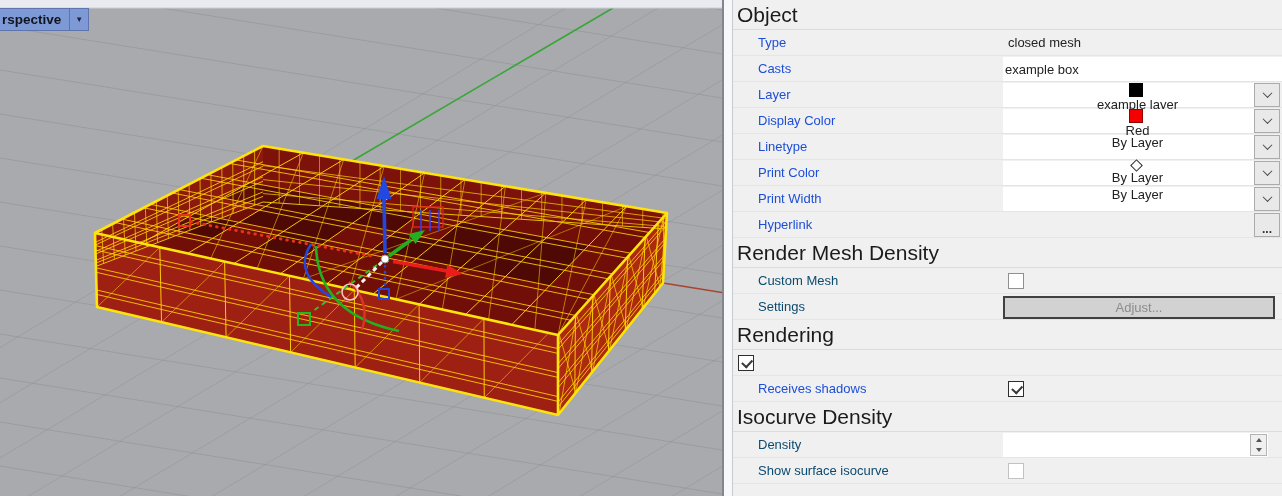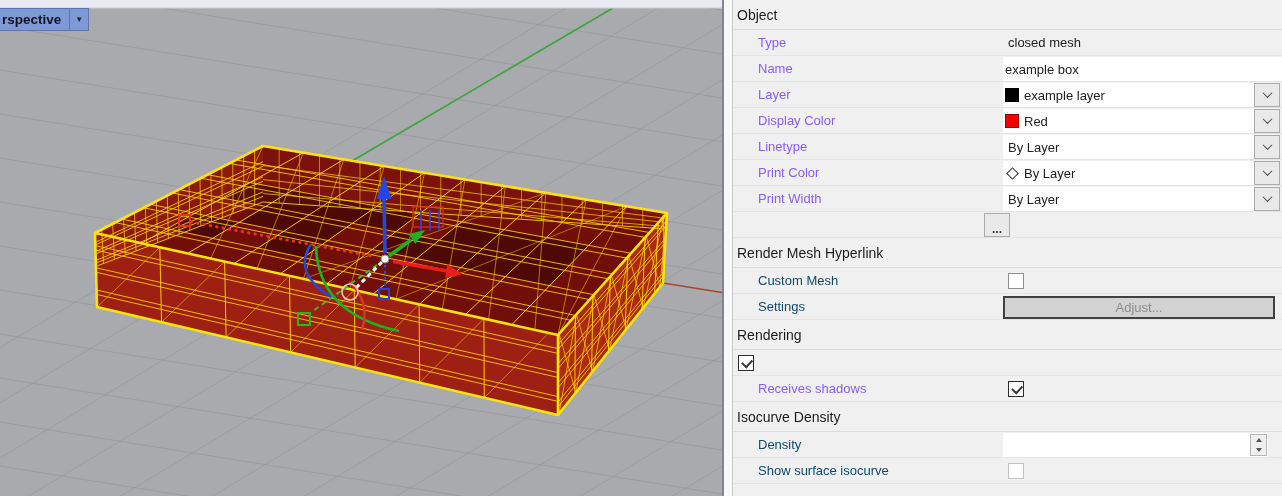--- a/index.html
+++ b/index.html
@@ -13,30 +13,30 @@
   #vp-label{position:absolute;left:0;top:8px;height:23px;display:flex;align-items:stretch;
     background:var(--vp-label-bg,#7e9ad6);border:1px solid #5d74ad;border-left:none;cursor:pointer;}
   #vp-label .txt{display:flex;align-items:center;padding:0 8px 0 2px;font-size:13.5px;font-weight:bold;color:#10141f;}
   #vp-label .arrow{display:flex;align-items:center;justify-content:center;width:19px;border-left:1px solid #5d74ad;
     font-size:8px;color:#1c2333;}
 
   
   #gutter{position:absolute;left:722px;top:0;width:11px;height:496px;background:#f7f8fa;
     border-left:2px solid #83868c;border-right:1px solid #c7cad0;}
   #panel{position:absolute;left:733px;top:0;width:549px;height:496px;background:#f0f0f0;color:#333;font-size:13px;}
-  .sec-header{height:30px;display:flex;align-items:center;padding-left:4px;font-size:14px;color:#1b1b1b;
+  .sec-header{height:30px;display:flex;align-items:center;padding-left:4px;font-size:21px;color:#1b1b1b;
     border-bottom:1px solid #dcdcdc;background:#f0f0f0;}
   .prow{height:26px;display:flex;border-bottom:1px solid #e5e5e5;align-items:center;}
-  .plabel{width:270px;padding-left:25px;color:#8b5cf6;line-height:25px;white-space:nowrap;overflow:hidden;}
+  .plabel{width:270px;padding-left:25px;color:#1d4ed8;line-height:25px;white-space:nowrap;overflow:hidden;}
   .plabel.dis{color:#0c4a6e;}
   .pval{position:relative;width:279px;height:26px;display:flex;align-items:center;}
   .plainval{padding-left:5px;color:#222;}
   .field{position:relative;height:24px;margin-top:1px;background:#fff;display:flex;align-items:center;}
   .field.fullw{width:279px;}
-  .field.dropw{width:264px;}
+  .field.dropw{width:264px;flex-direction:column;}
   .field .ftext{padding-left:5px;color:#222;white-space:nowrap;}
   .field input{border:none;outline:none;width:100%;height:38px;font:13px "Liberation Sans",sans-serif;color:#222;background:transparent;}
   .swatch{width:14px;height:14px;margin-left:2px;border:1px solid rgba(0,0,0,.4);flex:0 0 auto;}
   .diamond{width:9px;height:9px;margin-left:5px;margin-right:2px;border:1.3px solid #2c2c2c;background:#fff;transform:rotate(45deg);flex:0 0 auto;}
   .chevbtn{position:absolute;right:2px;top:1px;width:26px;height:24px;background:#e9e9e9;border:1px solid #ababab;
     display:flex;align-items:center;justify-content:center;cursor:pointer;}
   .chev{width:7px;height:7px;border-right:1.6px solid #4a4a4a;border-bottom:1.6px solid #4a4a4a;transform:rotate(45deg) translate(-1px,-1px);}
   .dotsbtn{position:absolute;right:2px;top:1px;width:26px;height:24px;background:#e9e9e9;border:1px solid #ababab;
     display:flex;align-items:flex-end;justify-content:center;cursor:pointer;color:#333;font-weight:bold;font-size:12px;line-height:14px;}
   .checkbox{position:relative;width:16px;height:16px;margin-left:5px;background:#fff;border:1.6px solid #8f8f8f;flex:0 0 auto;}
@@ -332,21 +332,21 @@
     </div>
 
     <div class="prow">
       <div class="plabel">Type</div>
       <div class="pval">
           <span class="plainval">closed mesh</span>
         </div>
     </div>
 
     <div class="prow">
-      <div class="plabel">Name</div>
+      <div class="plabel">Casts</div>
       <div class="pval">
         <div class="field fullw">
           <input value="example box" style="">
         </div>
       </div>
     </div>
 
     <div class="prow">
       <div class="plabel">Layer</div>
       <div class="pval">
@@ -404,28 +404,29 @@
         <div class="field dropw">
           <span class="ftext">By Layer</span>
         </div>
         <span class="chevbtn">
             <i class="chev"></i>
           </span>
       </div>
     </div>
 
     <div class="prow">
+      <div class="plabel">Hyperlink</div>
       <div class="pval">
         <span></span>
         <span class="dotsbtn">...</span>
       </div>
     </div>
 
     <div class="sec-header">
-      <span>Render Mesh Hyperlink</span>
+      <span>Render Mesh Density</span>
     </div>
 
     <div class="prow">
       <div class="plabel dis">Custom Mesh</div>
       <div class="pval">
         <span class="checkbox"></span>
       </div>
     </div>
 
     <div class="prow">

